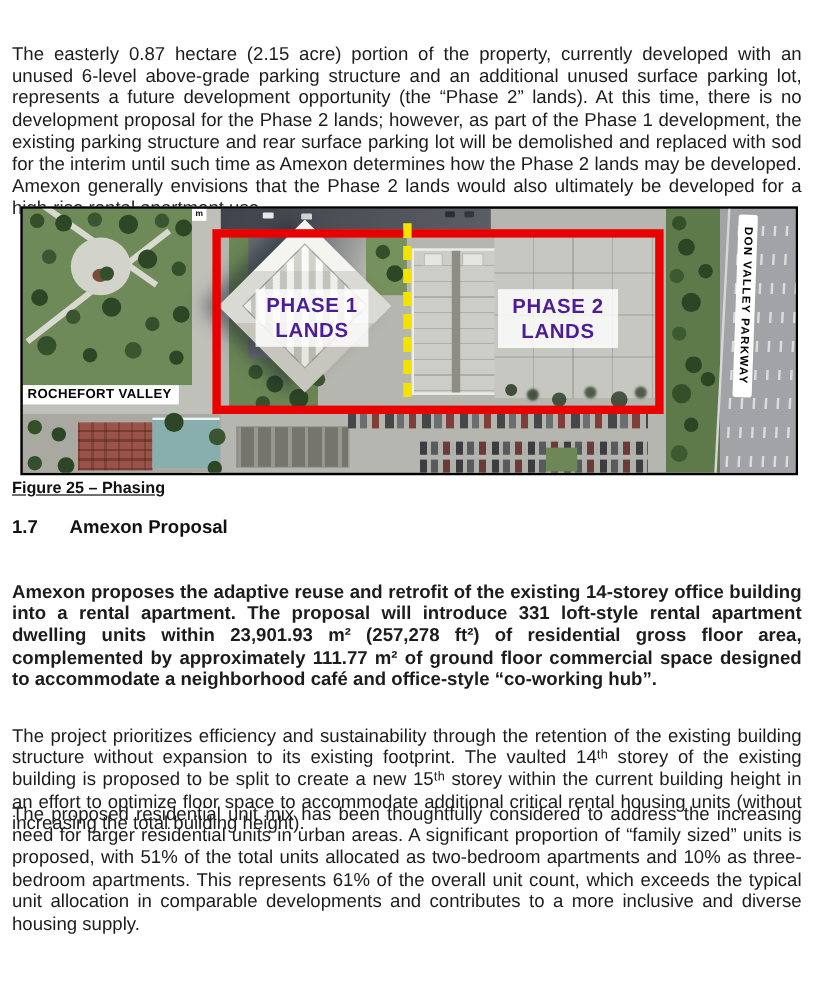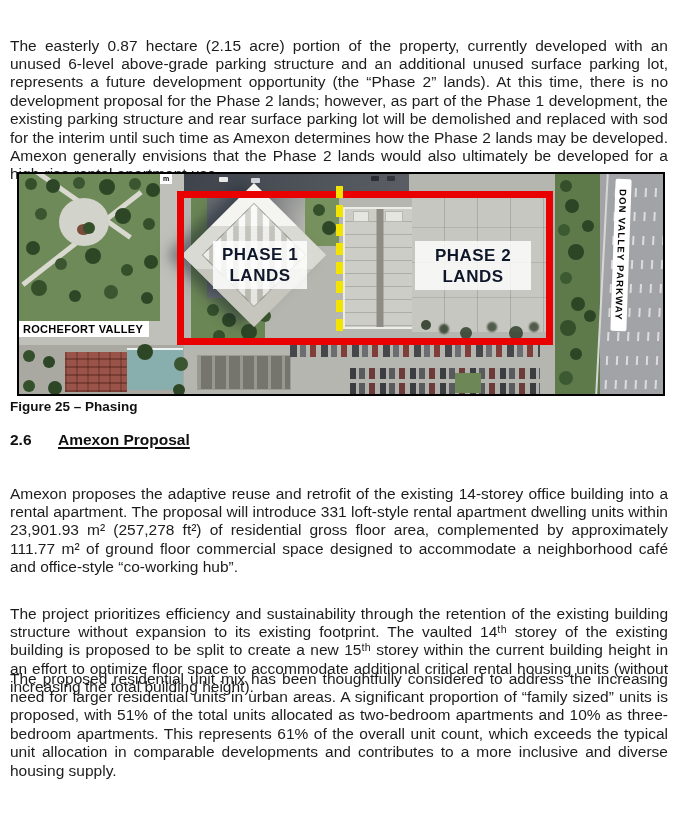--- a/index.html
+++ b/index.html
@@ -7,21 +7,21 @@
     width:681px;height:825px;position:relative;overflow:hidden;
     background:#ffffff;color:#1c1c1c;
     font-family:"Liberation Sans", sans-serif;
   }
   .para{
     position:absolute;left:10px;width:658px;
     font-size:15.5px;line-height:18.4px;text-align:justify;
     white-space:normal;
   }
   #p1{top:21px;}
-  #p2{top:469px;}
+  #p2{top:469px;font-weight:bold;}
   #p3{top:589px;}
   #p4{top:654px;}
 
   
   .figure{
     position:absolute;left:17px;top:172px;width:644px;height:220px;
     border:2px solid #000;background:#b6b6b0;overflow:hidden;
   }
   .abs{position:absolute;}
 
@@ -85,34 +85,34 @@
   .cars-b-gap{position:absolute;left:0;top:11px;width:100%;height:4px;background:#b4b4ae;}
 
   .t{position:absolute;width:12px;height:12px;border-radius:50%;background:#34502b;}
 
   .redbox{left:158px;top:17px;width:362px;height:140px;
     border:7px solid var(--outline-color,#e90000);z-index:5;}
   .divider{left:317px;top:12px;width:7px;height:152px;z-index:6;
     background:repeating-linear-gradient(to bottom,var(--divider-color,#f2e400) 0 12px,transparent 12px 19px);}
 
   .lbl-phase{display:flex;align-items:center;justify-content:center;text-align:center;
-    font-weight:bold;font-size:17px;line-height:21px;color:#0f172a;
+    font-weight:bold;font-size:17px;line-height:21px;color:#4c1d95;
     background:rgba(255,255,255,.82);letter-spacing:.5px;z-index:7;}
   .lbl-p1{left:194px;top:67px;width:94px;height:48px;}
-  .lbl-p2{left:396px;top:67px;width:116px;height:49px;}
+  .lbl-p2{left:396px;top:67px;width:100px;height:49px;}
   .lbl-street{left:0;top:147px;background:#ffffff;color:#000;font-weight:bold;font-size:11px;
     letter-spacing:.3px;padding:2px 6px 2px 4px;z-index:7;}
   .lbl-dvp{left:594px;top:5px;width:16px;height:152px;background:#ffffff;color:#000;
     font-weight:bold;font-size:9.5px;letter-spacing:1.2px;writing-mode:vertical-rl;
     display:flex;align-items:center;justify-content:center;transform:rotate(2deg);z-index:7;border-radius:2px;}
 
-  .caption{position:absolute;left:10px;top:399px;font-size:13.5px;font-weight:bold;color:#111;}
+  .caption{position:absolute;left:10px;top:399px;font-size:13.5px;font-weight:bold;color:#111;text-decoration:underline;}
   .heading{position:absolute;left:10px;top:431px;font-size:15.5px;font-weight:bold;color:#111;display:flex;}
   .heading .num{width:48px;}
-  .heading .ttl{text-decoration:underline;text-decoration-thickness:1.5px;text-underline-offset:2px;}
+  .heading .ttl{text-decoration-thickness:1.5px;text-underline-offset:2px;}
 </style>
 </head>
 <body>
 
 <p class="para" id="p1">The easterly 0.87 hectare (2.15 acre) portion of the property, currently developed with an unused 6-level above-grade parking structure and an additional unused surface parking lot, represents a future development opportunity (the “Phase 2” lands). At this time, there is no development proposal for the Phase 2 lands; however, as part of the Phase 1 development, the existing parking structure and rear surface parking lot will be demolished and replaced with sod for the interim until such time as Amexon determines how the Phase 2 lands may be developed. Amexon generally envisions that the Phase 2 lands would also ultimately be developed for a high-rise rental apartment use.</p>
 
 <div class="figure">
 
   <div class="abs park">
     <div class="abs path path-a"></div>
@@ -197,19 +197,19 @@
 
   <div class="abs lbl-phase lbl-p1">PHASE 1 LANDS</div>
   <div class="abs lbl-phase lbl-p2">PHASE 2 LANDS</div>
   <div class="abs lbl-street">ROCHEFORT VALLEY</div>
   <div class="abs lbl-dvp">DON VALLEY PARKWAY</div>
 </div>
 
 <div class="caption">Figure 25 – Phasing</div>
 
 <div class="heading">
-  <span class="num">2.6</span>
+  <span class="num">1.7</span>
   <span class="ttl">Amexon Proposal</span>
 </div>
 
 <p class="para" id="p2">Amexon proposes the adaptive reuse and retrofit of the existing 14-storey office building into a rental apartment. The proposal will introduce 331 loft-style rental apartment dwelling units within 23,901.93 m² (257,278 ft²) of residential gross floor area, complemented by approximately 111.77 m² of ground floor commercial space designed to accommodate a neighborhood café and office-style “co-working hub”.</p>
 <p class="para" id="p3">The project prioritizes efficiency and sustainability through the retention of the existing building structure without expansion to its existing footprint. The vaulted 14ᵗʰ storey of the existing building is proposed to be split to create a new 15ᵗʰ storey within the current building height in an effort to optimize floor space to accommodate additional critical rental housing units (without increasing the total building height).</p>
 <p class="para" id="p4">The proposed residential unit mix has been thoughtfully considered to address the increasing need for larger residential units in urban areas. A significant proportion of “family sized” units is proposed, with 51% of the total units allocated as two-bedroom apartments and 10% as three-bedroom apartments. This represents 61% of the overall unit count, which exceeds the typical unit allocation in comparable developments and contributes to a more inclusive and diverse housing supply.</p>
 
 </body></html>

